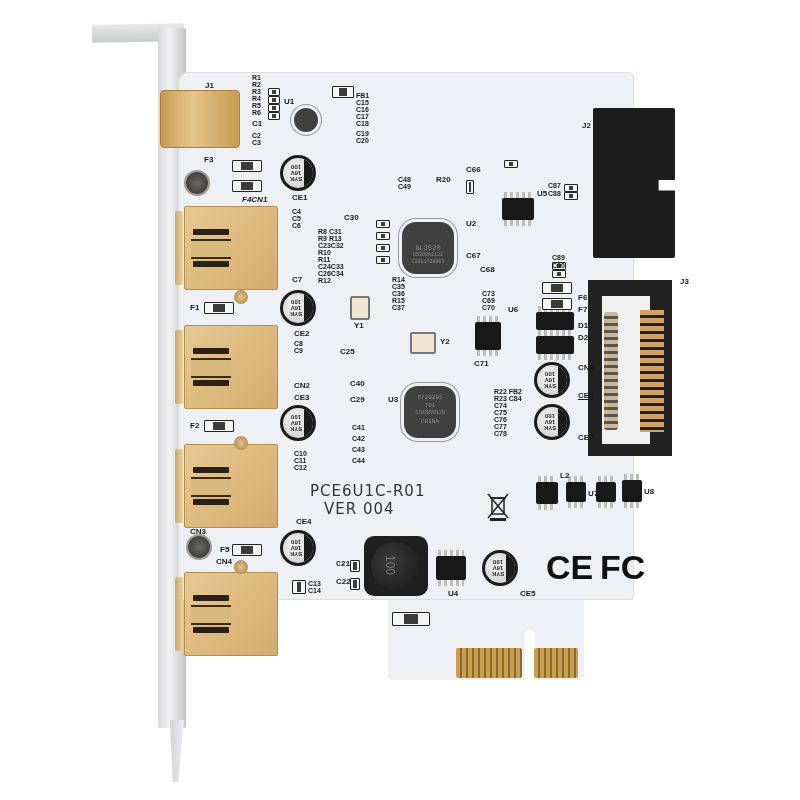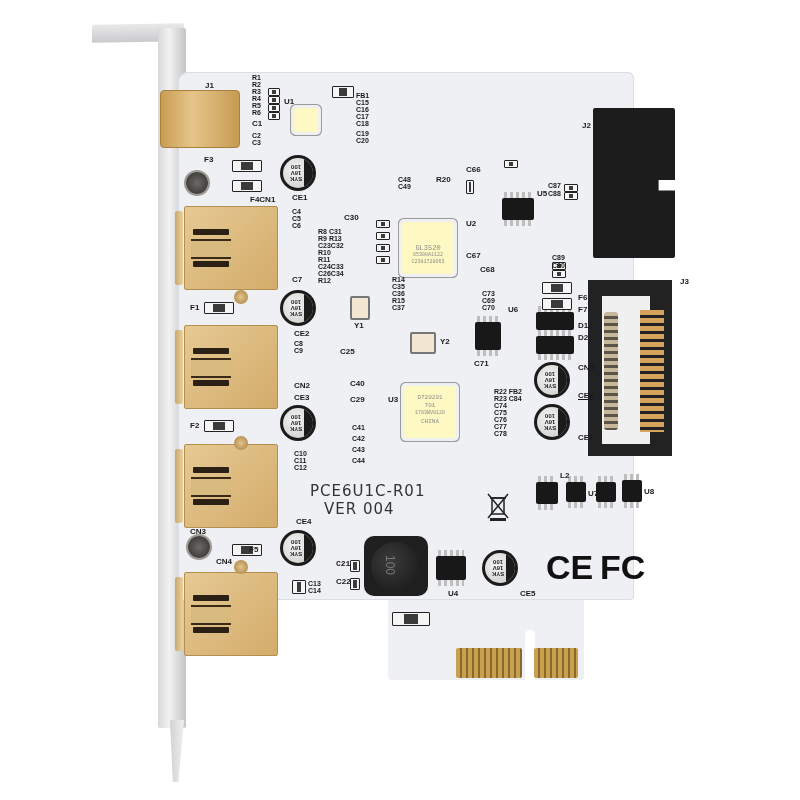--- a/index.html
+++ b/index.html
@@ -20,21 +20,21 @@
   .usb .slot{position:absolute;left:8px;width:36px;height:6px;background:#2a2016;border-radius:1px;}
   .usb .tongue{position:absolute;left:6px;top:32px;width:40px;height:16px;background:#d8b97e;border-top:2px solid #3a2a18;border-bottom:2px solid #3a2a18;}
   
   #typec{left:160px;top:90px;width:78px;height:56px;background:linear-gradient(90deg,#c89c52,#e6c58b 40%,#c79a52);border-radius:4px;border:1px solid #a9803c;}
   
   .cap{width:36px;height:36px;border-radius:50%;background:#1b1b1b;}
   .cap .top{position:absolute;left:3px;top:3px;width:30px;height:30px;border-radius:50%;background:radial-gradient(circle at 40% 40%,#f4f4f4,#c8c8c8);overflow:hidden;}
   .cap .top:after{content:"";position:absolute;right:0;top:0;width:9px;height:30px;background:#1b1b1b;}
   .cap .lbl{position:absolute;left:2px;top:6px;width:22px;font-size:6px;line-height:6px;color:#222;text-align:center;transform:rotate(180deg);font-weight:bold;}
   
-  .chip{background:#fef9c3;border-radius:2px;box-shadow:0 0 0 3px #eef0f3,0 0 0 4px #9a9a9a;}
+  .chip{background:#404040;border-radius:14px;box-shadow:0 0 0 3px #eef0f3,0 0 0 4px #9a9a9a;}
   .chip .t{position:absolute;left:0;right:0;color:#8b8b8b;font-size:7px;text-align:center;font-family:"Liberation Mono",monospace;}
   .soic{background:#181818;border-radius:2px;}
   .soic:before,.soic:after{content:"";position:absolute;left:2px;right:2px;height:6px;background:repeating-linear-gradient(90deg,#bdbdbd 0 3px,transparent 3px 6px);}
   .soic:before{top:-6px}.soic:after{bottom:-6px}
   .smd{background:#f5f5f5;border:1px solid #222;border-radius:1px;}
   .smd:after{content:"";position:absolute;left:30%;right:30%;top:1px;bottom:1px;background:#3b3b3b;}
   .silk{font-size:8px;color:#1a1a1a;font-weight:bold;line-height:8px;white-space:nowrap;}
   .silk-big{font-size:15px;color:#333;letter-spacing:1px;white-space:nowrap;font-family:"DejaVu Sans",sans-serif;}
   .screw{width:22px;height:22px;border-radius:50%;background:radial-gradient(circle,#6c6a66,#2f2d2a);box-shadow:0 0 0 2px #9d9a94;}
   .gold-dot{width:14px;height:14px;border-radius:50%;background:radial-gradient(circle,#e2c48f,#a77d3a);}
@@ -209,21 +209,21 @@
 C3</div>
 <div class="abs silk" style="left:284px;top:98px;">U1</div>
 <div class="abs silk" style="left:356px;top:92px;white-space:pre;font-size:7px;line-height:7px;">FB1
 C15
 C16
 C17
 C18</div>
 <div class="abs silk" style="left:356px;top:130px;white-space:pre;font-size:7px;line-height:7px;">C19
 C20</div>
 <div class="abs silk" style="left:204px;top:156px;">F3</div>
-<div class="abs silk" style="left:250px;top:196px;">F4CN1</div>
+<div class="abs silk" style="left:242px;top:196px;font-style:italic;">F4CN1</div>
 <div class="abs silk" style="left:292px;top:194px;">CE1</div>
 <div class="abs silk" style="left:292px;top:208px;white-space:pre;font-size:7px;line-height:7px;">C4
 C5
 C6</div>
 <div class="abs silk" style="left:344px;top:214px;">C30</div>
 <div class="abs silk" style="left:318px;top:228px;white-space:pre;font-size:7px;line-height:7px;">R8 C31
 R9 R13
 C23C32
 R10
 R11
@@ -286,21 +286,21 @@
 F7</div>
 <div class="abs silk" style="left:578px;top:320px;white-space:pre;line-height:12px;">D1
 D2</div>
 <div class="abs silk" style="left:578px;top:364px;">CN5</div>
 <div class="abs silk" style="left:578px;top:392px;text-decoration:underline;">CE6</div>
 <div class="abs silk" style="left:578px;top:434px;">CE7</div>
 <div class="abs silk" style="left:560px;top:472px;">L2</div>
 <div class="abs silk" style="left:588px;top:490px;">U7</div>
 <div class="abs silk" style="left:644px;top:488px;">U8</div>
 <div class="abs silk" style="left:190px;top:528px;">CN3</div>
-<div class="abs silk" style="left:220px;top:546px;margin-left:29px;">F5</div>
+<div class="abs silk" style="left:220px;top:546px;">F5</div>
 <div class="abs silk" style="left:216px;top:558px;">CN4</div>
 <div class="abs silk" style="left:296px;top:518px;">CE4</div>
 <div class="abs silk" style="left:308px;top:580px;white-space:pre;font-size:7px;line-height:7px;">C13
 C14</div>
 <div class="abs silk" style="left:336px;top:560px;font-family:Liberation Mono, monospace;">C21</div>
 <div class="abs silk" style="left:336px;top:578px;">C22</div>
 <div class="abs silk" style="left:448px;top:590px;text-align:center;">U4</div>
 <div class="abs silk" style="left:520px;top:590px;">CE5</div>
 
 <div class="abs silk-big" style="left:310px;top:482px;">PCE6U1C-R01</div>

